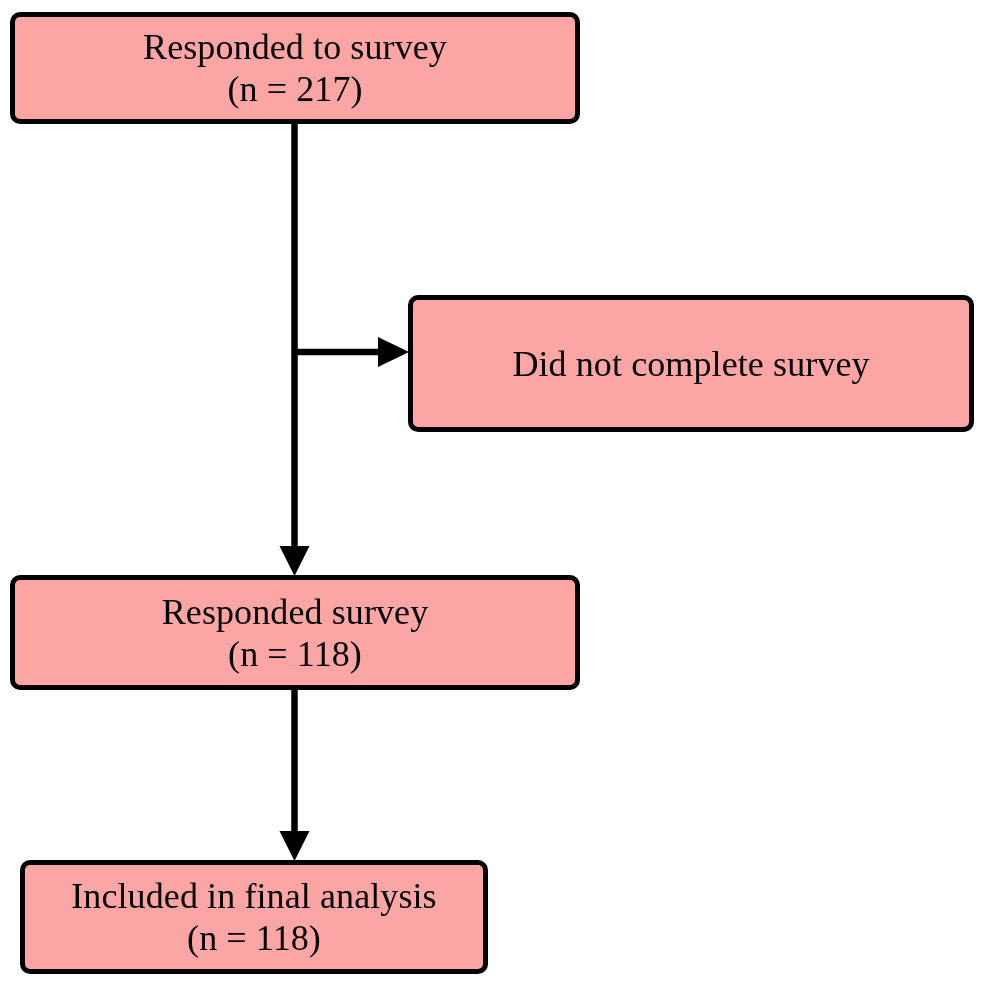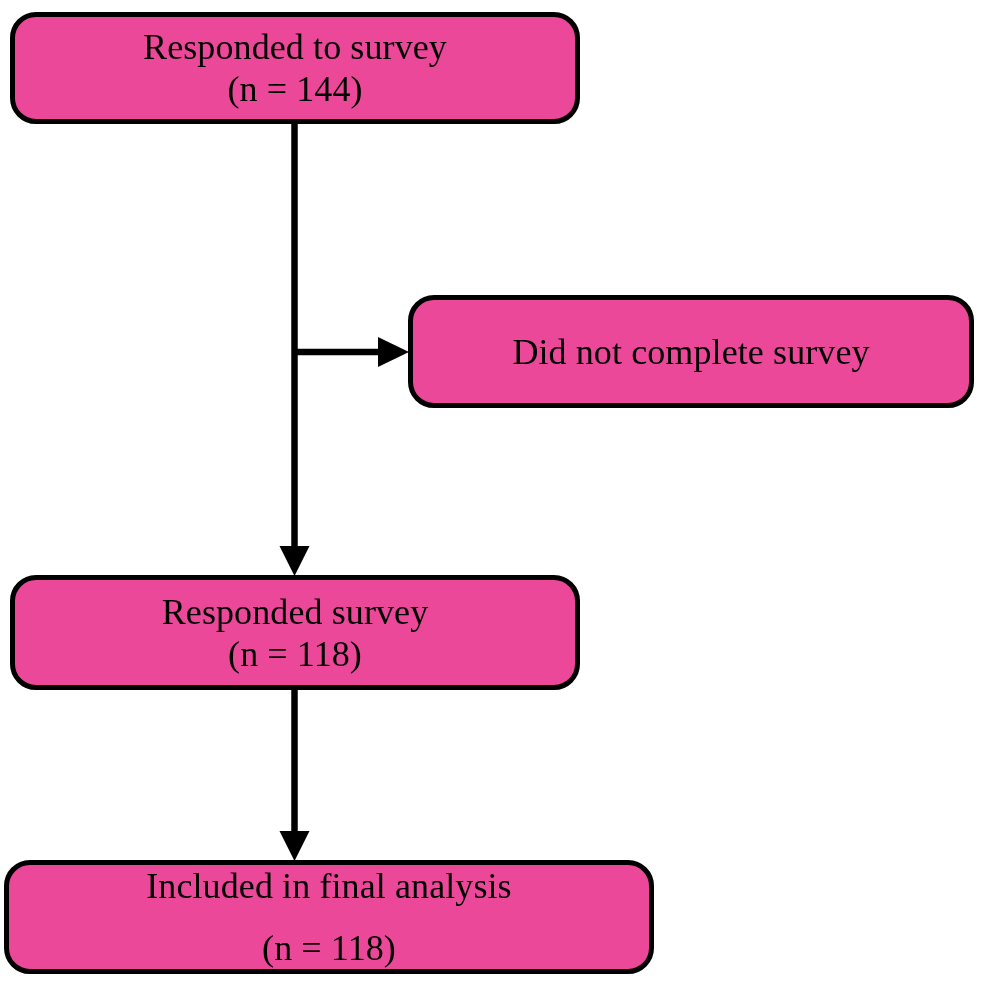--- a/index.html
+++ b/index.html
@@ -20,41 +20,41 @@
     position: absolute;
     top: 0;
     left: 0;
     width: 986px;
     height: 986px;
   }
   .node-box {
     position: absolute;
     box-sizing: border-box;
     border: 5.5px solid #000000;
-    border-radius: 26px;
-    background: #ec4899;
+    border-radius: 10px;
+    background: #fca5a5;
     display: flex;
     flex-direction: column;
     align-items: center;
     justify-content: center;
   }
   .node-line {
     display: block;
     color: #000000;
     font-size: 36px;
     line-height: 42px;
     text-align: center;
     white-space: nowrap;
     letter-spacing: 0.1px;
   }
   
   #node-responded      { left: 10px;  top: 12px;  width: 570px; height: 112px; }
-  #node-did-not        { left: 408px; top: 295px; width: 566px; height: 113px; }
+  #node-did-not        { left: 408px; top: 295px; width: 566px; height: 137px; }
   #node-completed      { left: 10px;  top: 575px; width: 570px; height: 115px; }
-  #node-included       { left: 4px;  top: 860px; width: 650px; height: 114px; justify-content: space-between; }
+  #node-included       { left: 20px;  top: 860px; width: 468px; height: 114px; }
 </style>
 </head>
 <body>
 
 <div id="canvas">
 
   <svg id="flow-svg" viewBox="0 0 986 986" xmlns="http://www.w3.org/2000/svg">
 
     <g>
       <line x1="294.5" y1="122" x2="294.5" y2="548" stroke="#000000" stroke-width="6.5"></line>
@@ -67,21 +67,21 @@
     </g>
 
     <g>
       <line x1="294.5" y1="688" x2="294.5" y2="833" stroke="#000000" stroke-width="6.5"></line>
       <polygon points="279.5,831 309.5,831 294.5,861" fill="#000000"></polygon>
     </g>
   </svg>
 
   <div class="node-box" id="node-responded">
     <span class="node-line">Responded to survey</span>
-    <span class="node-line">(n = 144)</span>
+    <span class="node-line">(n = 217)</span>
   </div>
 
   <div class="node-box" id="node-did-not">
     <span class="node-line">Did not complete survey</span>
   </div>
 
   <div class="node-box" id="node-completed">
     <span class="node-line">Responded survey</span>
     <span class="node-line">(n = 118)</span>
   </div>

